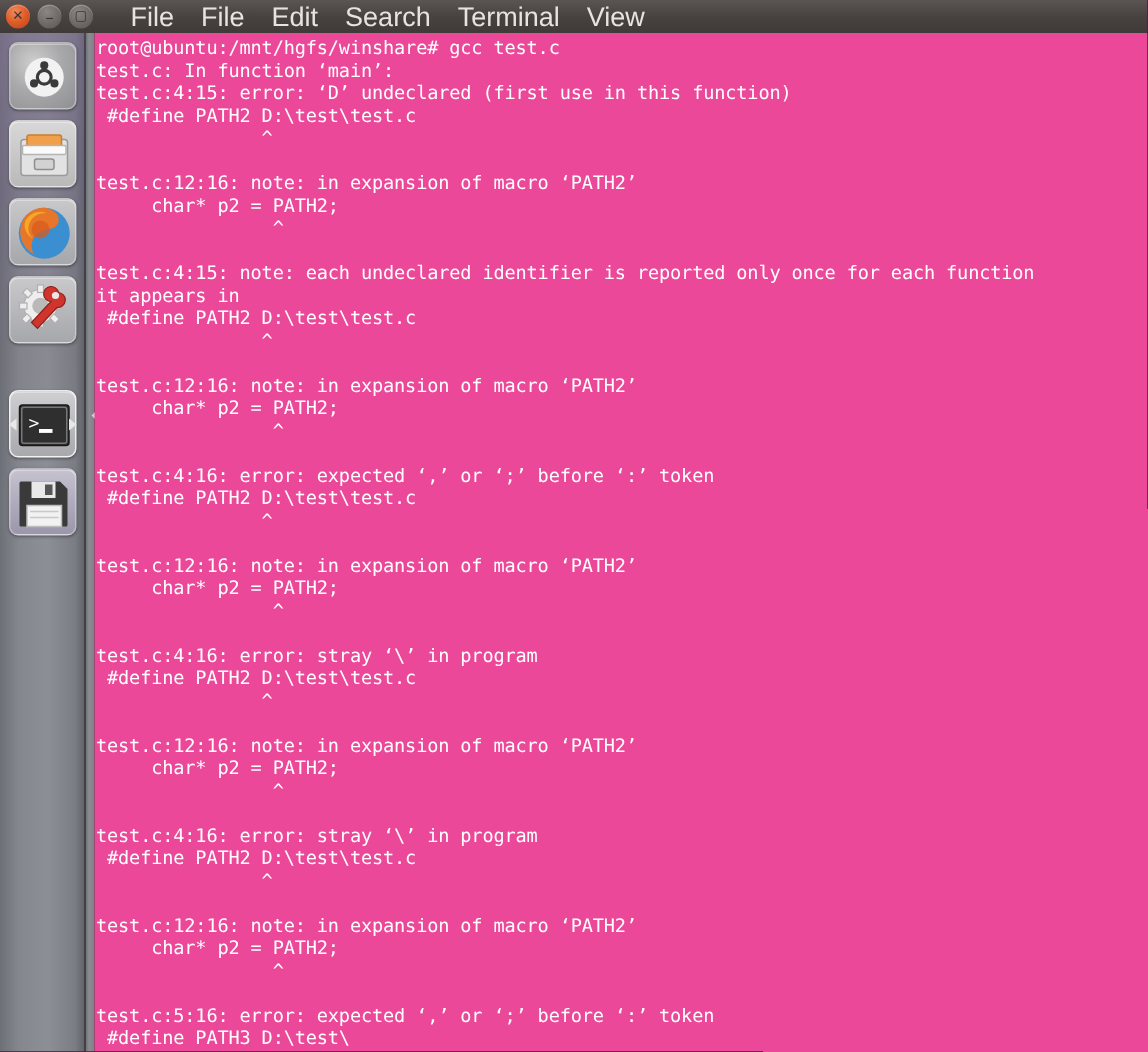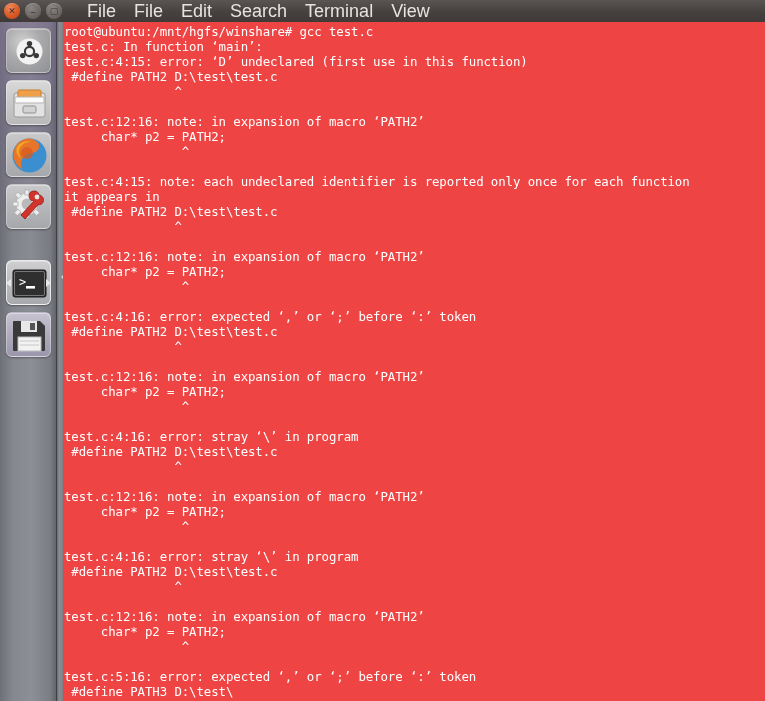--- a/index.html
+++ b/index.html
@@ -82,21 +82,21 @@
     position: absolute; left: 0; top: 0; width: 6px; height: 679px;
     background: linear-gradient(90deg,#6b6d73 0%, #8b8d93 40%, #7e8086 100%);
   }
   #sb-arrow {
     position: absolute; left: 4px; top: 250px; width: 0; height: 0;
     border-top: 5px solid transparent; border-bottom: 5px solid transparent;
     border-right: 5px solid #cfcfcf;
   }
   #term {
     position: absolute; left: 6px; top: 0; width: 702px; height: 679px;
-    background: #ef4444;
+    background: #ec4899;
     overflow: hidden;
   }
   #term-lines {
     position: absolute; left: 1px; top: 2px; right: 0;
     font-family: "DejaVu Sans Mono", monospace;
     font-size: 12.4px;
     line-height: 15px;
     color: #ffffff;
     white-space: pre;
     letter-spacing: -0.1px;

